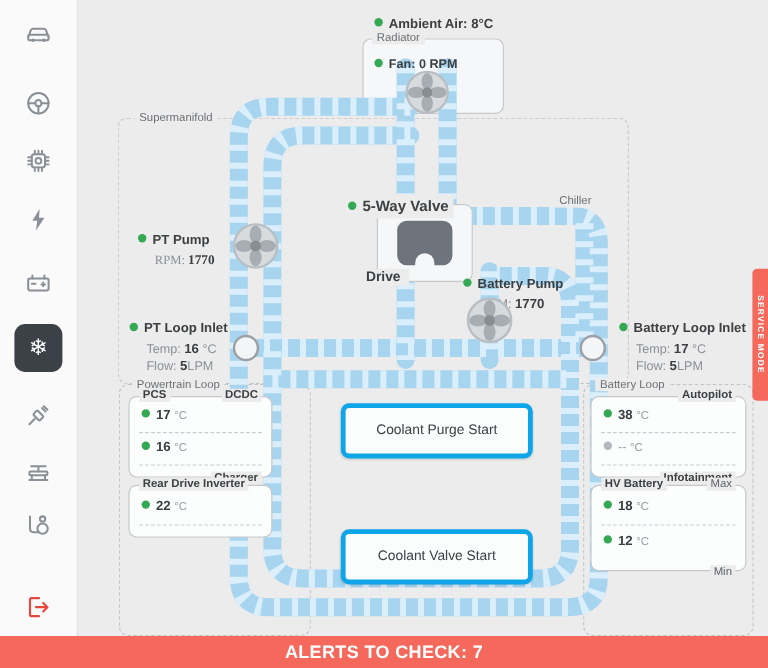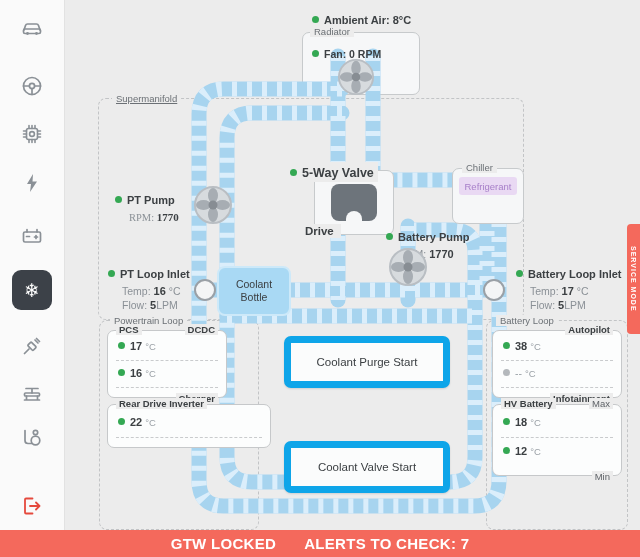--- a/index.html
+++ b/index.html
@@ -19,21 +19,21 @@
   
   .region{position:absolute;border:1px dashed #c2c4c6;border-radius:8px;}
   .chip{position:absolute;background:#ececec;color:#6b7075;font-size:9.5px;padding:0 4px;white-space:nowrap;}
   
   .pipes{position:absolute;left:0;top:0;pointer-events:none;}
   .pbase path{fill:none;stroke:#a7d4ef;stroke-width:15;stroke-linecap:round;stroke-linejoin:round;}
   .pstripe path{fill:none;stroke:#dbeefb;stroke-width:15;stroke-dasharray:5 10;stroke-linejoin:round;}
   
   .wbox{position:absolute;background:#f6f7f8;border:1px solid #c7cacc;border-radius:7px;}
   .tbox{position:absolute;background:#fcfdfd;border:1px solid #c6c8ca;border-radius:7px;}
-  .btn{position:absolute;width:152px;height:38px;background:#fbfcfc;border:7px solid #0ea5e9;border-radius:7px;
+  .btn{position:absolute;width:152px;height:38px;background:#fbfcfc;border:4px solid #0ea5e9;border-radius:7px;
        display:flex;align-items:center;justify-content:center;font-size:11.5px;color:#3c4043;
        box-shadow:0 1px 2px rgba(0,0,0,.12);cursor:pointer;}
   .dot{display:inline-block;width:7px;height:7px;border-radius:50%;background:#34a853;margin-right:5px;vertical-align:1px;}
   .dot.gray{background:#b4b8bc;}
   .lbl{font-weight:bold;font-size:11px;color:#3c4043;white-space:nowrap;}
   .sub{font-size:10.5px;color:#8a9096;white-space:nowrap;}
   .sub b{color:#3c4043;font-size:11px;}
   .onb{position:absolute;background:#ececec;font-size:9.5px;color:#5f6368;padding:0 3px;white-space:nowrap;}
   .trow{position:absolute;left:10px;font-size:10.5px;white-space:nowrap;}
   .trow b{color:#3c4043;font-size:11px;}
@@ -72,21 +72,21 @@
       <path d="M342 113 L252 113 Q227 113 227 138 L227 457 Q227 482 252 482 L450 482 Q475 482 475 457 L475 252 Q475 230 453 230 L414 230"></path>
       <path d="M338 56 L338 300"></path>
       <path d="M373 56 L373 212"></path>
       <path d="M408 226 L408 300"></path>
       <path d="M205 290 L494 290"></path>
       <path d="M227 316 L475 316"></path>
       <path d="M487 186 L487 290"></path>
     </g>
   </svg>
 
-  <span class="chip" style="left:112px;top:93px;text-decoration:underline;">Supermanifold</span>
+  <span class="chip" style="left:112px;top:93px;">Supermanifold</span>
   <span class="chip" style="left:110px;top:315px;">Powertrain Loop</span>
   <span class="chip" style="left:496px;top:315px;">Battery Loop</span>
 
   <div class="abs" style="left:312px;top:10px;">
     <span class="dot"></span><span class="lbl">Ambient Air: 8°C</span>
   </div>
 
   <span class="chip" style="left:310px;top:26px;">Radiator</span>
   <div class="abs" style="left:312px;top:44px;">
     <span class="dot"></span><span class="lbl" style="font-size:10.5px;">Fan: 0 RPM</span>
@@ -106,23 +106,20 @@
 
   <div class="wbox" style="left:314px;top:170px;width:78px;height:63px;">
     <div class="valve-inner"></div>
     <div class="valve-notch"></div>
   </div>
   <div class="abs" style="left:286px;top:162px;background:#ececec;padding:1px 4px;">
     <span class="dot"></span><span class="lbl" style="font-size:12.5px;">5-Way Valve</span>
   </div>
   <span class="abs lbl" style="left:298px;top:224px;background:#ececec;padding:1px 7px;font-size:11.5px;">Drive</span>
 
-  <div class="wbox" style="left:452px;top:168px;width:70px;height:54px;">
-    <div class="refr">Refrigerant</div>
-  </div>
   <span class="chip" style="left:462px;top:162px;">Chiller</span>
 
   <div class="abs" style="left:115px;top:190px;">
     <span class="dot"></span><span class="lbl">PT Pump</span>
     <div class="sub" style="margin:3px 0 0 14px;font-family:Liberation Serif, serif;"><span>RPM:</span> <b>1770</b></div>
   </div>
   <div class="abs" style="left:193px;top:185px;">
     <svg width="40" height="40" viewBox="0 0 40 40">
         <circle cx="20" cy="20" r="18" fill="#d7dbde" stroke="#b9bec3" stroke-width="2"></circle>
         <g fill="#a7adb3">
@@ -159,34 +156,31 @@
   </div>
   <div class="port" style="left:194px;top:279px;"></div>
 
   <div class="abs" style="left:516px;top:264px;">
     <span class="dot"></span><span class="lbl">Battery Loop Inlet</span>
     <div class="sub" style="margin:3px 0 0 14px;"><span>Temp:</span> <b>17</b> <span>°C</span></div>
     <div class="sub" style="margin:2px 0 0 14px;"><span>Flow:</span> <b>5</b><span>LPM</span></div>
   </div>
   <div class="port" style="left:483px;top:279px;"></div>
 
-  <div class="bottle">
-      <span style="width:46px;">Coolant Bottle</span>
-    </div>
 
   <div class="tbox" style="left:107px;top:330px;width:118px;height:66px;">
     <span class="onb" style="left:8px;top:-7px;font-weight:bold;color:#3c4043;">PCS</span>
     <span class="onb" style="right:8px;top:-7px;font-weight:bold;color:#3c4043;">DCDC</span>
     <div class="trow" style="top:9px;"><span class="dot"></span><b>17</b> <span class="unit">°C</span></div>
     <div class="tdiv" style="top:29px;"></div>
     <div class="trow" style="top:36px;"><span class="dot"></span><b>16</b> <span class="unit">°C</span></div>
     <div class="tdiv" style="top:56px;"></div>
     <span class="onb" style="right:8px;bottom:-7px;font-weight:bold;color:#3c4043;">Charger</span>
   </div>
-  <div class="tbox" style="left:107px;top:404px;width:118px;height:42px;padding-left:44px;">
+  <div class="tbox" style="left:107px;top:404px;width:118px;height:42px;">
     <span class="onb" style="left:8px;top:-7px;font-weight:bold;color:#3c4043;">Rear Drive Inverter</span>
     <div class="trow" style="top:11px;"><span class="dot"></span><b>22</b> <span class="unit">°C</span></div>
     <div class="tdiv" style="top:32px;"></div>
   </div>
 
   <div class="tbox" style="left:492px;top:330px;width:128px;height:66px;">
     <span class="onb" style="right:8px;top:-7px;font-weight:bold;color:#3c4043;">Autopilot</span>
     <div class="trow" style="top:9px;"><span class="dot"></span><b>38</b> <span class="unit">°C</span></div>
     <div class="tdiv" style="top:29px;"></div>
     <div class="trow" style="top:36px;color:#9aa0a6;"><span class="dot gray"></span><span>--</span> <span class="unit">°C</span></div>
@@ -269,17 +263,16 @@
           <path d="M10 12 H19 M16 8.5 L19.5 12 L16 15.5"></path>
         </svg>
     </div>
   </div>
 
   <div class="service-tab">
     <span>SERVICE MODE</span>
   </div>
 
   <div class="footer">
-    <span>GTW LOCKED</span>
     <span>ALERTS TO CHECK: 7</span>
   </div>
 
 </div>
 
 </body></html>

